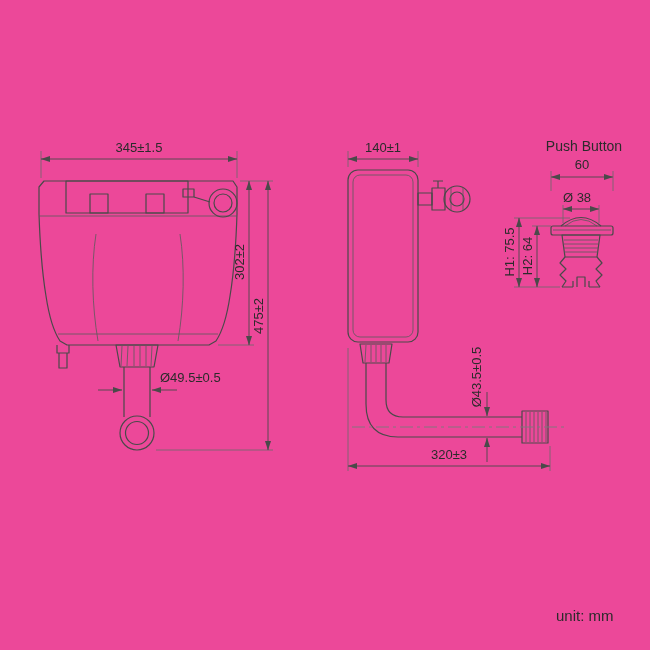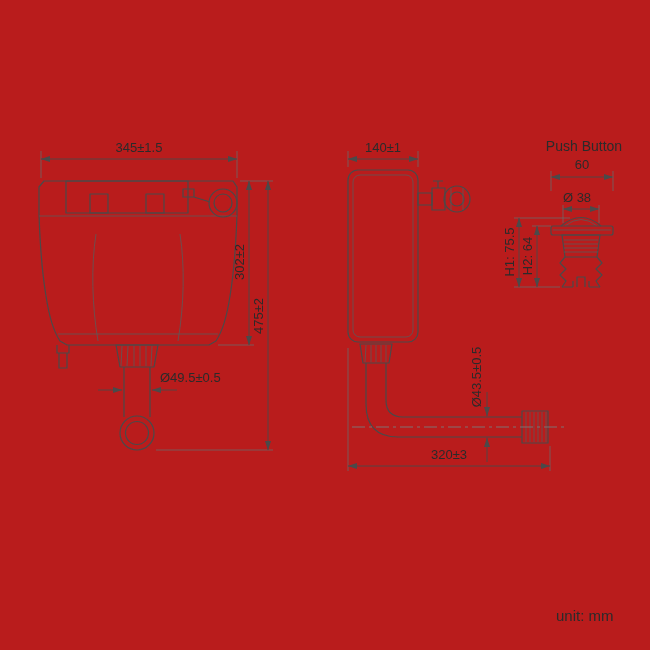--- a/index.html
+++ b/index.html
@@ -1,17 +1,17 @@
 <!DOCTYPE html>
 <html><head>
 <meta charset="utf-8">
 <style>
   html,body{margin:0;padding:0;background:#ffffff;}
   .canvas{
-    position:relative;width:650px;height:650px;background:#b91c1c;
+    position:relative;width:650px;height:650px;background:#ec4899;
     font-family:"Liberation Sans", sans-serif;overflow:hidden;
   }
   svg{display:block;}
   .obj{stroke:#4a4a4a;stroke-width:1.2;fill:none;stroke-linejoin:round;}
   .thin{stroke:#5a5a5a;stroke-width:0.8;fill:none;}
   .dim{stroke:#4a4a4a;stroke-width:0.9;fill:none;}
   .ext{stroke:#6a6a6a;stroke-width:0.8;fill:none;}
   .cl{stroke:#7a7a7a;stroke-width:0.9;fill:none;stroke-dasharray:13 4 3 4;}
   text{fill:#2b2b2b;font-size:13px;font-family:"Liberation Sans", sans-serif;}
   .title-txt{font-size:14px;}

